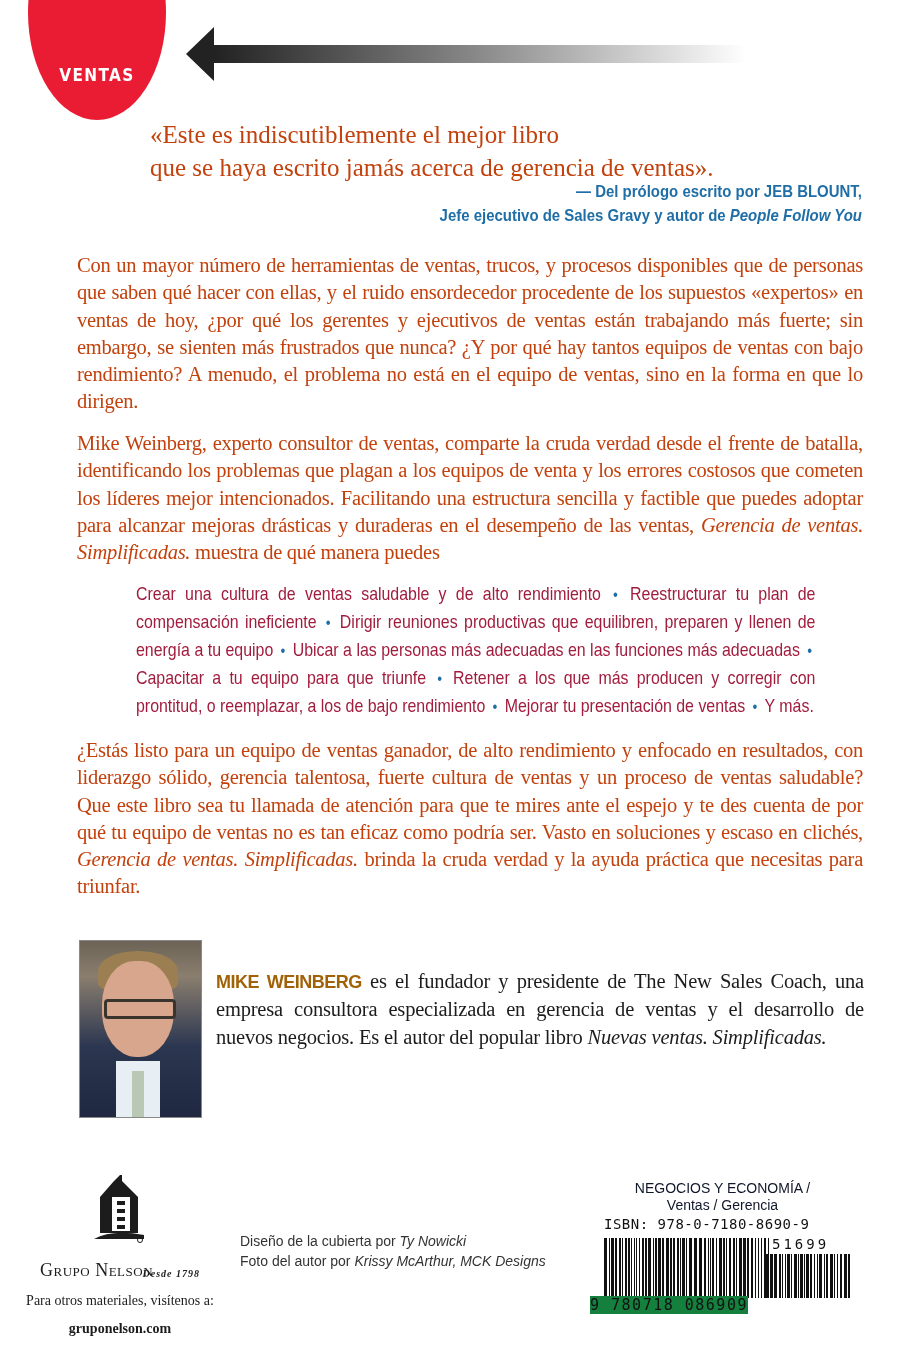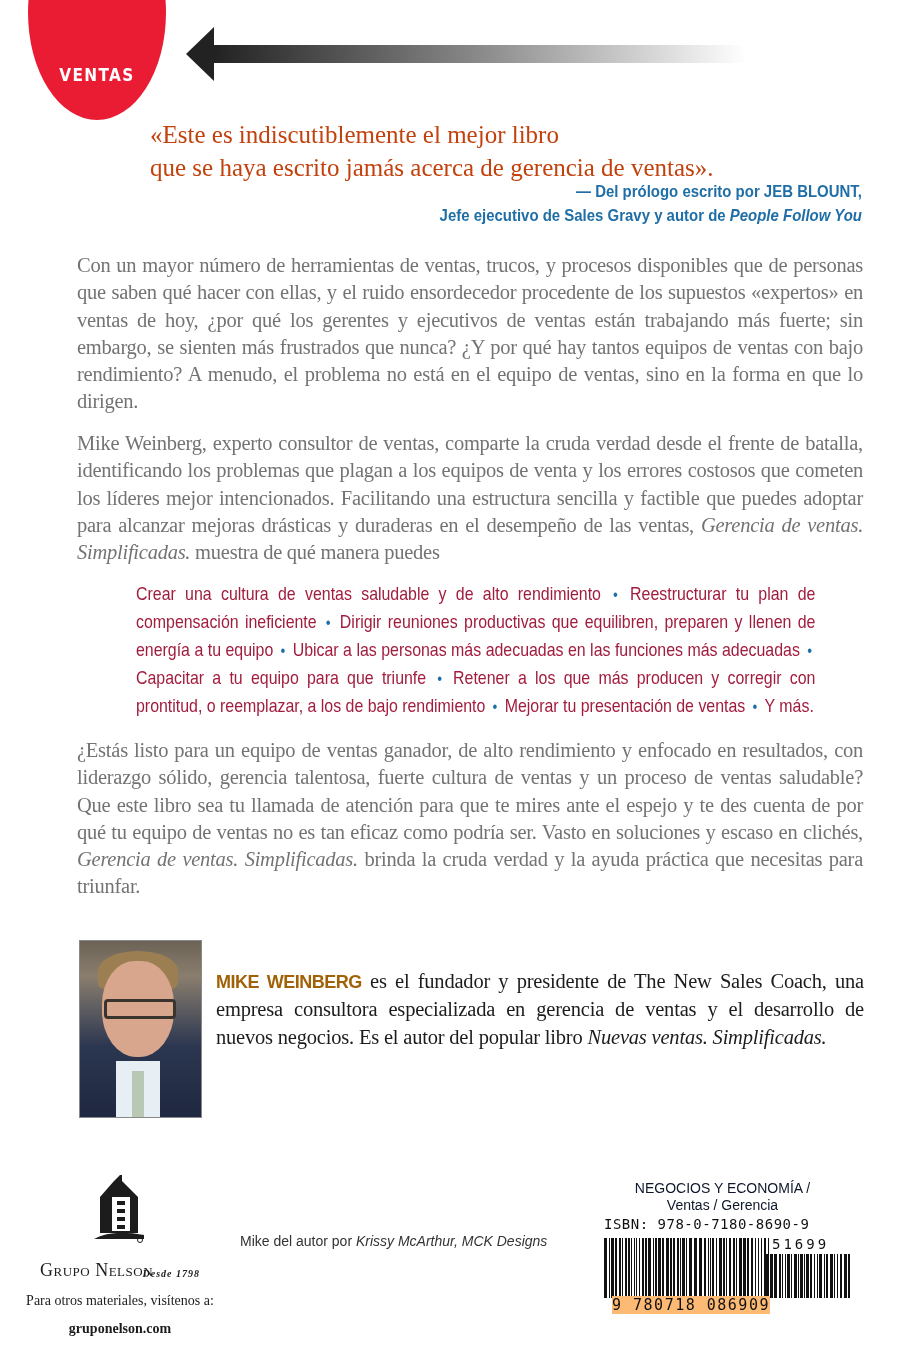--- a/index.html
+++ b/index.html
@@ -8,21 +8,21 @@
 
   #badge { position: absolute; left: 28px; top: -95px; width: 138px; height: 215px; border-radius: 50%; background: #e91c34; }
   #badge-label { position: absolute; left: 0; right: 0; top: 160px; text-align: center; color: #fff; font-family: "DejaVu Sans", sans-serif; font-weight: bold; font-size: 17px; letter-spacing: 1.5px; transform: scaleX(0.9); }
 
   #arrow { position: absolute; left: 186px; top: 24px; width: 560px; height: 60px; }
 
   #quote { position: absolute; left: 150px; top: 118px; width: 720px; text-align: left; font-size: 25px; line-height: 33px; color: #c2410c; }
   #quote-attr { position: absolute; right: 45px; top: 180px; text-align: right; color: #1f6ea6; font-family: "Liberation Sans", sans-serif; font-weight: bold; font-size: 17px; line-height: 24px; transform: scaleX(0.88); transform-origin: right center; }
   #quote-attr i { font-style: italic; }
 
-  .para { position: absolute; left: 77px; width: 786px; font-size: 20.5px; line-height: 27.3px; text-align: justify; color: #737373; letter-spacing: -0.25px; }
+  .para { position: absolute; left: 77px; width: 786px; font-size: 20.5px; line-height: 27.3px; text-align: justify; color: #c2410c; letter-spacing: -0.25px; }
   .para i { font-style: italic; }
   #p1 { top: 252px; }
   #p2 { top: 430px; }
   #p3 { top: 737px; }
 
   #benefits { position: absolute; left: 136px; top: 580px; width: 790px; color: #a11c3d; font-family: "Liberation Sans", sans-serif; font-size: 18.5px; line-height: 27px; transform: scaleX(0.86); transform-origin: left top; text-align: justify; }
   .bullet { color: #1f6ea6; font-size: 16px; margin: 0 4px; }
 
   #author-photo { position: absolute; left: 79px; top: 940px; width: 121px; height: 176px; border: 1px solid #888; background: linear-gradient(180deg, #6c6356 0%, #8a7e6e 20%, #2b3650 60%, #1f2840 100%); overflow: hidden; }
   #author-photo .face { position: absolute; left: 22px; top: 20px; width: 72px; height: 96px; border-radius: 45% 45% 48% 48%; background: #d8a68c; }
@@ -42,21 +42,21 @@
   #publisher-url { font-weight: bold; margin-top: 8px; }
 
   #credits { position: absolute; left: 240px; top: 1231px; font-family: "Liberation Sans", sans-serif; font-size: 14px; line-height: 20px; color: #333; }
   #credits i { font-style: italic; }
 
   #category { position: absolute; left: 600px; top: 1180px; width: 245px; text-align: center; font-family: "Liberation Sans", sans-serif; font-size: 14px; line-height: 17px; color: #0f172a; }
   #isbn-text { position: absolute; left: 604px; top: 1216px; font-family: "DejaVu Sans Mono", monospace; font-size: 14px; color: #111; letter-spacing: 0.5px; }
   #barcode-main { position: absolute; left: 604px; top: 1238px; width: 165px; height: 60px; }
   #barcode-addon { position: absolute; left: 765px; top: 1254px; width: 85px; height: 44px; }
   #addon-digits { position: absolute; left: 772px; top: 1236px; font-family: "DejaVu Sans Mono", monospace; font-size: 14px; letter-spacing: 3px; color: #111; }
-  #barcode-digits { position: absolute; left: 612px; top: 1296px; font-family: "DejaVu Sans Mono", monospace; font-size: 15px; color: #111; letter-spacing: 1.5px; background: #fdba74; }
+  #barcode-digits { position: absolute; left: 590px; top: 1296px; font-family: "DejaVu Sans Mono", monospace; font-size: 15px; color: #111; letter-spacing: 1.5px; background: #15803d; }
 </style>
 </head>
 <body>
 
 <div id="badge">
   <div id="badge-label">VENTAS</div>
 </div>
 
 <svg id="arrow" viewBox="0 0 560 60">
   <defs>
@@ -107,21 +107,22 @@
   <circle cx="48" cy="65" r="2.5" fill="none" stroke="#1c1c1c" stroke-width="1"></circle>
 </svg>
 <div id="publisher-name" class="serif">Grupo Nelson</div>
 <div id="publisher-since" class="serif">Desde 1798</div>
 <div id="publisher-visit" class="serif">
   <div>Para otros materiales, visítenos a:</div>
   <div id="publisher-url">gruponelson.com</div>
 </div>
 
 <div id="credits">
-  <div><span>Mike del autor por </span><i>Krissy McArthur, MCK Designs</i></div>
+  <div><span>Diseño de la cubierta por </span><i>Ty Nowicki</i></div>
+  <div><span>Foto del autor por </span><i>Krissy McArthur, MCK Designs</i></div>
 </div>
 
 <div id="category">
   <div>NEGOCIOS Y ECONOMÍA /</div>
   <div>Ventas / Gerencia</div>
 </div>
 <div id="isbn-text">ISBN: 978-0-7180-8690-9</div>
 <svg id="barcode-main" viewBox="0 0 165 60">
     <rect x="0" y="0" width="3" height="60" fill="#111"></rect>
     <rect x="5" y="0" width="1" height="60" fill="#111"></rect>

